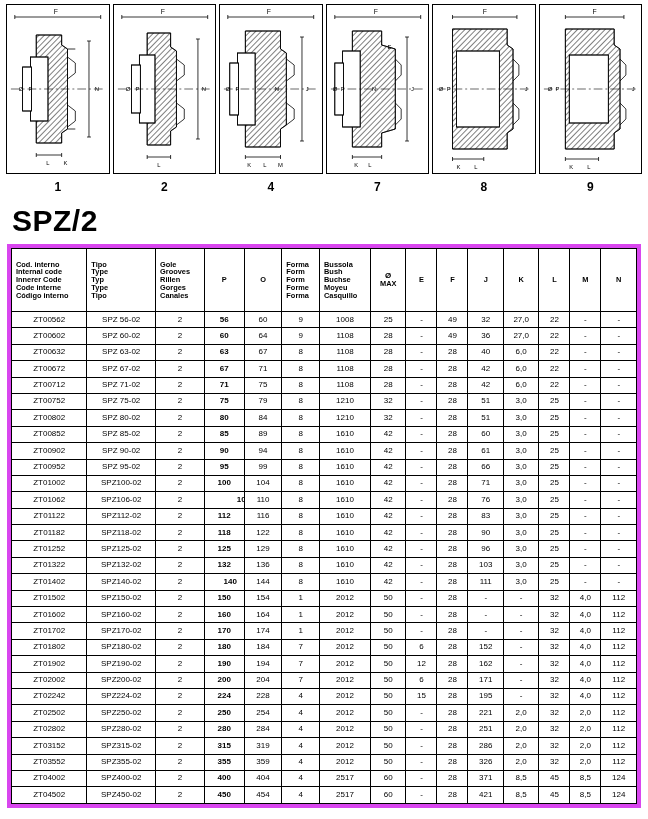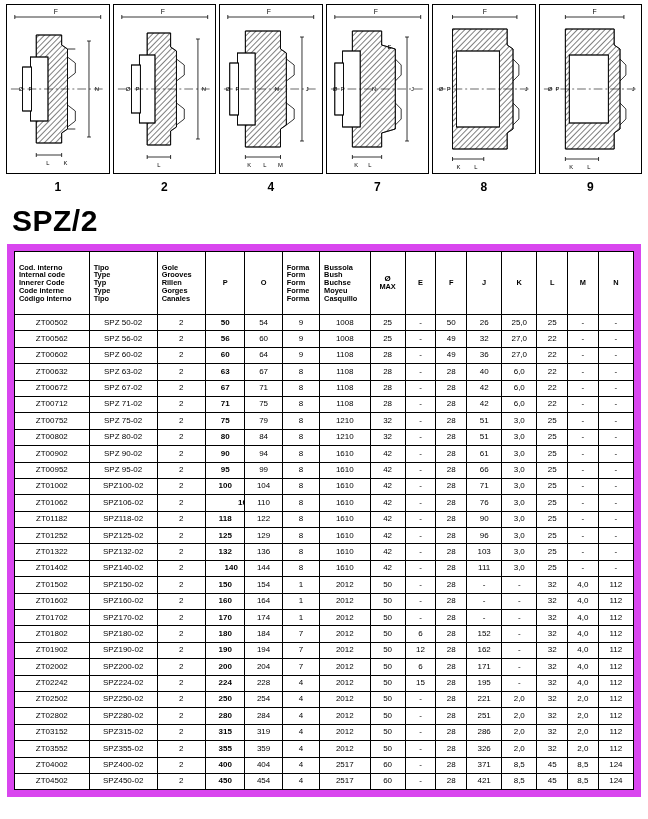--- a/index.html
+++ b/index.html
@@ -55,21 +55,21 @@
   .title {
     font-size: 30px;
     font-weight: bold;
     letter-spacing: 0.5px;
     margin: 4px 0 6px 6px;
     font-family: "Liberation Sans", sans-serif;
   }
 
   
   .tbl-wrap {
-    border: 7px solid #d946ef;
+    border: 4px solid #d946ef;
     margin: 0 1px;
     box-sizing: border-box;
   }
   table.spec {
     border-collapse: collapse;
     width: 100%;
     font-size: 8px;
     table-layout: fixed;
   }
   table.spec th, table.spec td {
@@ -404,37 +404,20 @@
           <th>
             <span class="hc">M</span>
           </th>
           <th>
             <span class="hc">N</span>
           </th>
         </tr>
       </thead>
       <tbody id="spec-body">
           <tr>
-            <td class="lcell">ZT00502</td>
-            <td class="lcell">SPZ 50-02</td>
-            <td class="ccell">2</td>
-            <td class="ccell" style="font-weight: bold;">50</td>
-            <td class="ccell">54</td>
-            <td class="ccell">9</td>
-            <td class="ccell">1008</td>
-            <td class="ccell">25</td>
-            <td class="ccell">-</td>
-            <td class="ccell">50</td>
-            <td class="ccell">26</td>
-            <td class="ccell">25,0</td>
-            <td class="ccell">25</td>
-            <td class="ccell">-</td>
-            <td class="ccell">-</td>
-          </tr>
-          <tr>
             <td class="lcell">ZT00562</td>
             <td class="lcell">SPZ 56-02</td>
             <td class="ccell">2</td>
             <td class="ccell" style="font-weight: bold;">56</td>
             <td class="ccell">60</td>
             <td class="ccell">9</td>
             <td class="ccell">1008</td>
             <td class="ccell">25</td>
             <td class="ccell">-</td>
             <td class="ccell">49</td>
@@ -540,20 +523,37 @@
             <td class="ccell">32</td>
             <td class="ccell">-</td>
             <td class="ccell">28</td>
             <td class="ccell">51</td>
             <td class="ccell">3,0</td>
             <td class="ccell">25</td>
             <td class="ccell">-</td>
             <td class="ccell">-</td>
           </tr>
           <tr>
+            <td class="lcell">ZT00852</td>
+            <td class="lcell">SPZ 85-02</td>
+            <td class="ccell">2</td>
+            <td class="ccell" style="font-weight: bold;">85</td>
+            <td class="ccell">89</td>
+            <td class="ccell">8</td>
+            <td class="ccell">1610</td>
+            <td class="ccell">42</td>
+            <td class="ccell">-</td>
+            <td class="ccell">28</td>
+            <td class="ccell">60</td>
+            <td class="ccell">3,0</td>
+            <td class="ccell">25</td>
+            <td class="ccell">-</td>
+            <td class="ccell">-</td>
+          </tr>
+          <tr>
             <td class="lcell">ZT00902</td>
             <td class="lcell">SPZ 90-02</td>
             <td class="ccell">2</td>
             <td class="ccell" style="font-weight: bold;">90</td>
             <td class="ccell">94</td>
             <td class="ccell">8</td>
             <td class="ccell">1610</td>
             <td class="ccell">42</td>
             <td class="ccell">-</td>
             <td class="ccell">28</td>
@@ -602,20 +602,37 @@
             <td class="lcell">SPZ106-02</td>
             <td class="ccell">2</td>
             <td class="ccell" style="font-weight: bold; padding-left: 32px;">106</td>
             <td class="ccell">110</td>
             <td class="ccell">8</td>
             <td class="ccell">1610</td>
             <td class="ccell">42</td>
             <td class="ccell">-</td>
             <td class="ccell">28</td>
             <td class="ccell">76</td>
+            <td class="ccell">3,0</td>
+            <td class="ccell">25</td>
+            <td class="ccell">-</td>
+            <td class="ccell">-</td>
+          </tr>
+          <tr>
+            <td class="lcell">ZT01122</td>
+            <td class="lcell">SPZ112-02</td>
+            <td class="ccell">2</td>
+            <td class="ccell" style="font-weight: bold;">112</td>
+            <td class="ccell">116</td>
+            <td class="ccell">8</td>
+            <td class="ccell">1610</td>
+            <td class="ccell">42</td>
+            <td class="ccell">-</td>
+            <td class="ccell">28</td>
+            <td class="ccell">83</td>
             <td class="ccell">3,0</td>
             <td class="ccell">25</td>
             <td class="ccell">-</td>
             <td class="ccell">-</td>
           </tr>
           <tr>
             <td class="lcell">ZT01182</td>
             <td class="lcell">SPZ118-02</td>
             <td class="ccell">2</td>
             <td class="ccell" style="font-weight: bold;">118</td>

